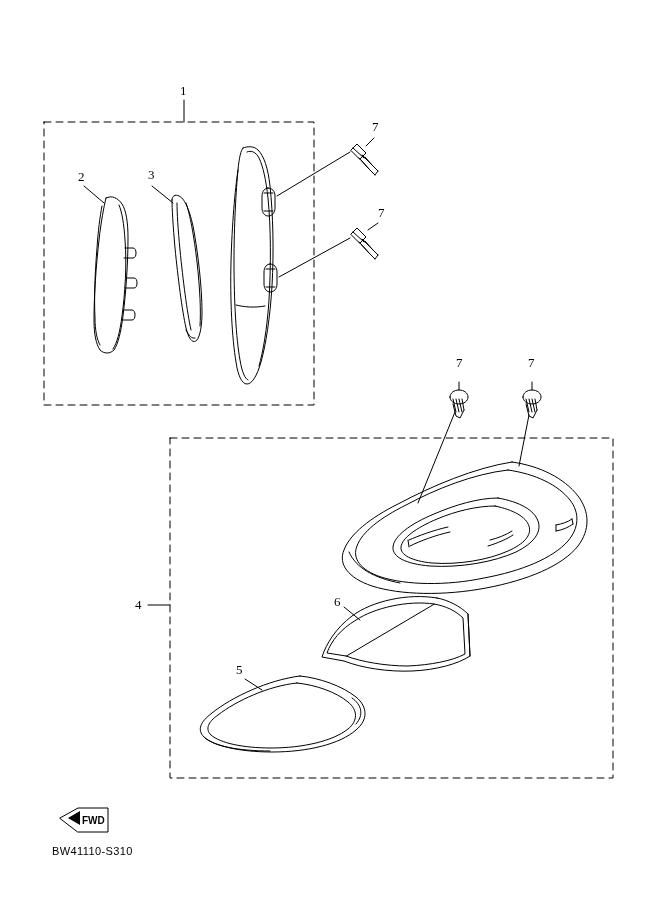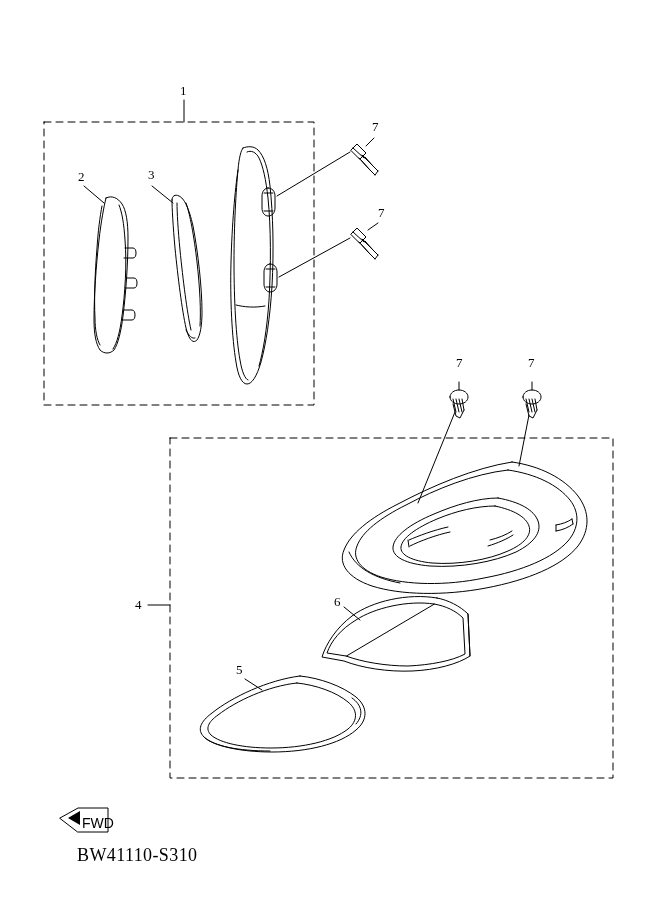--- a/index.html
+++ b/index.html
@@ -30,32 +30,31 @@
   .callout {
     position: absolute;
     font-family: "Liberation Serif", serif;
     font-size: 13px;
     line-height: 13px;
     color: #000;
     white-space: nowrap;
   }
   .partcode {
     position: absolute;
-    font-family: Liberation Serif, serif;
-    font-size: 18px;
+    font-family: Liberation Sans, sans-serif;
+    font-size: 11px;
     letter-spacing: 0.4px;
     color: #000;
     white-space: nowrap;
-    margin-left: 25px;
   }
   .fwd-label {
     position: absolute;
     font-family: "Liberation Sans", sans-serif;
-    font-size: 14px;
-    font-weight: normal;
+    font-size: 10px;
+    font-weight: bold;
     color: #000;
     white-space: nowrap;
   }
 </style>
 </head>
 <body>
 
 <div id="diagram-root">
 
   <svg class="diagram" viewBox="0 0 661 913">

